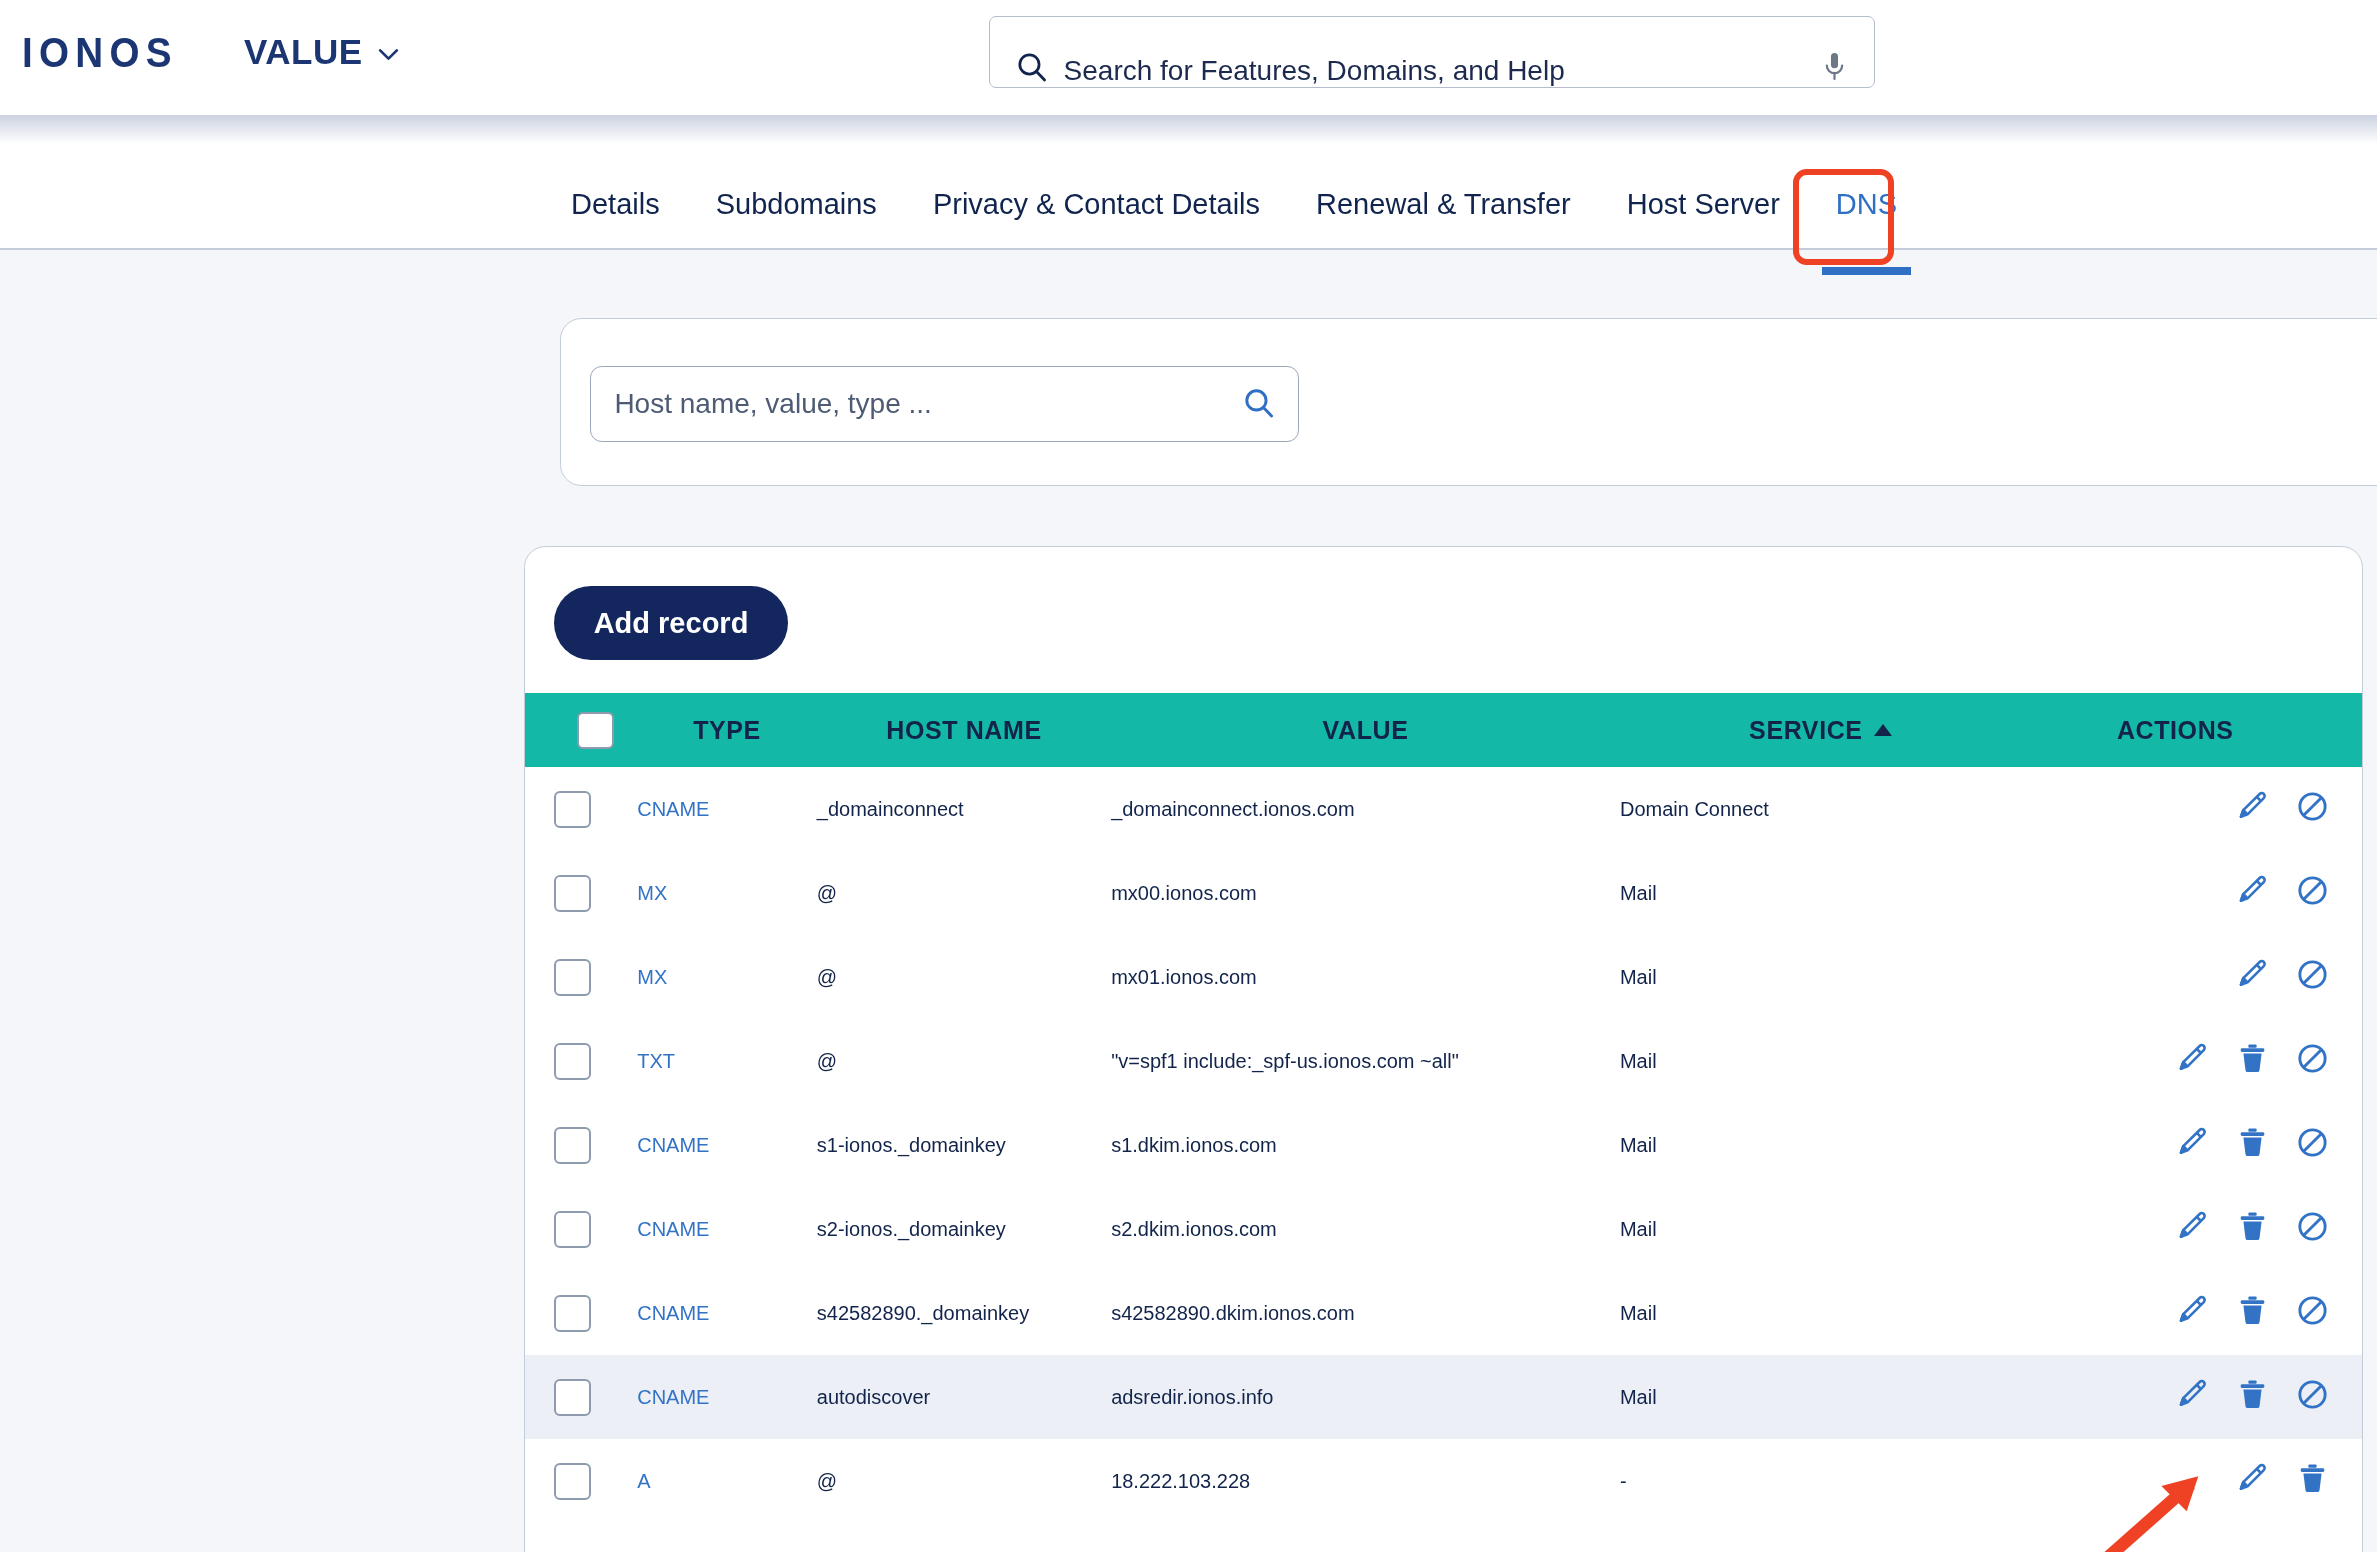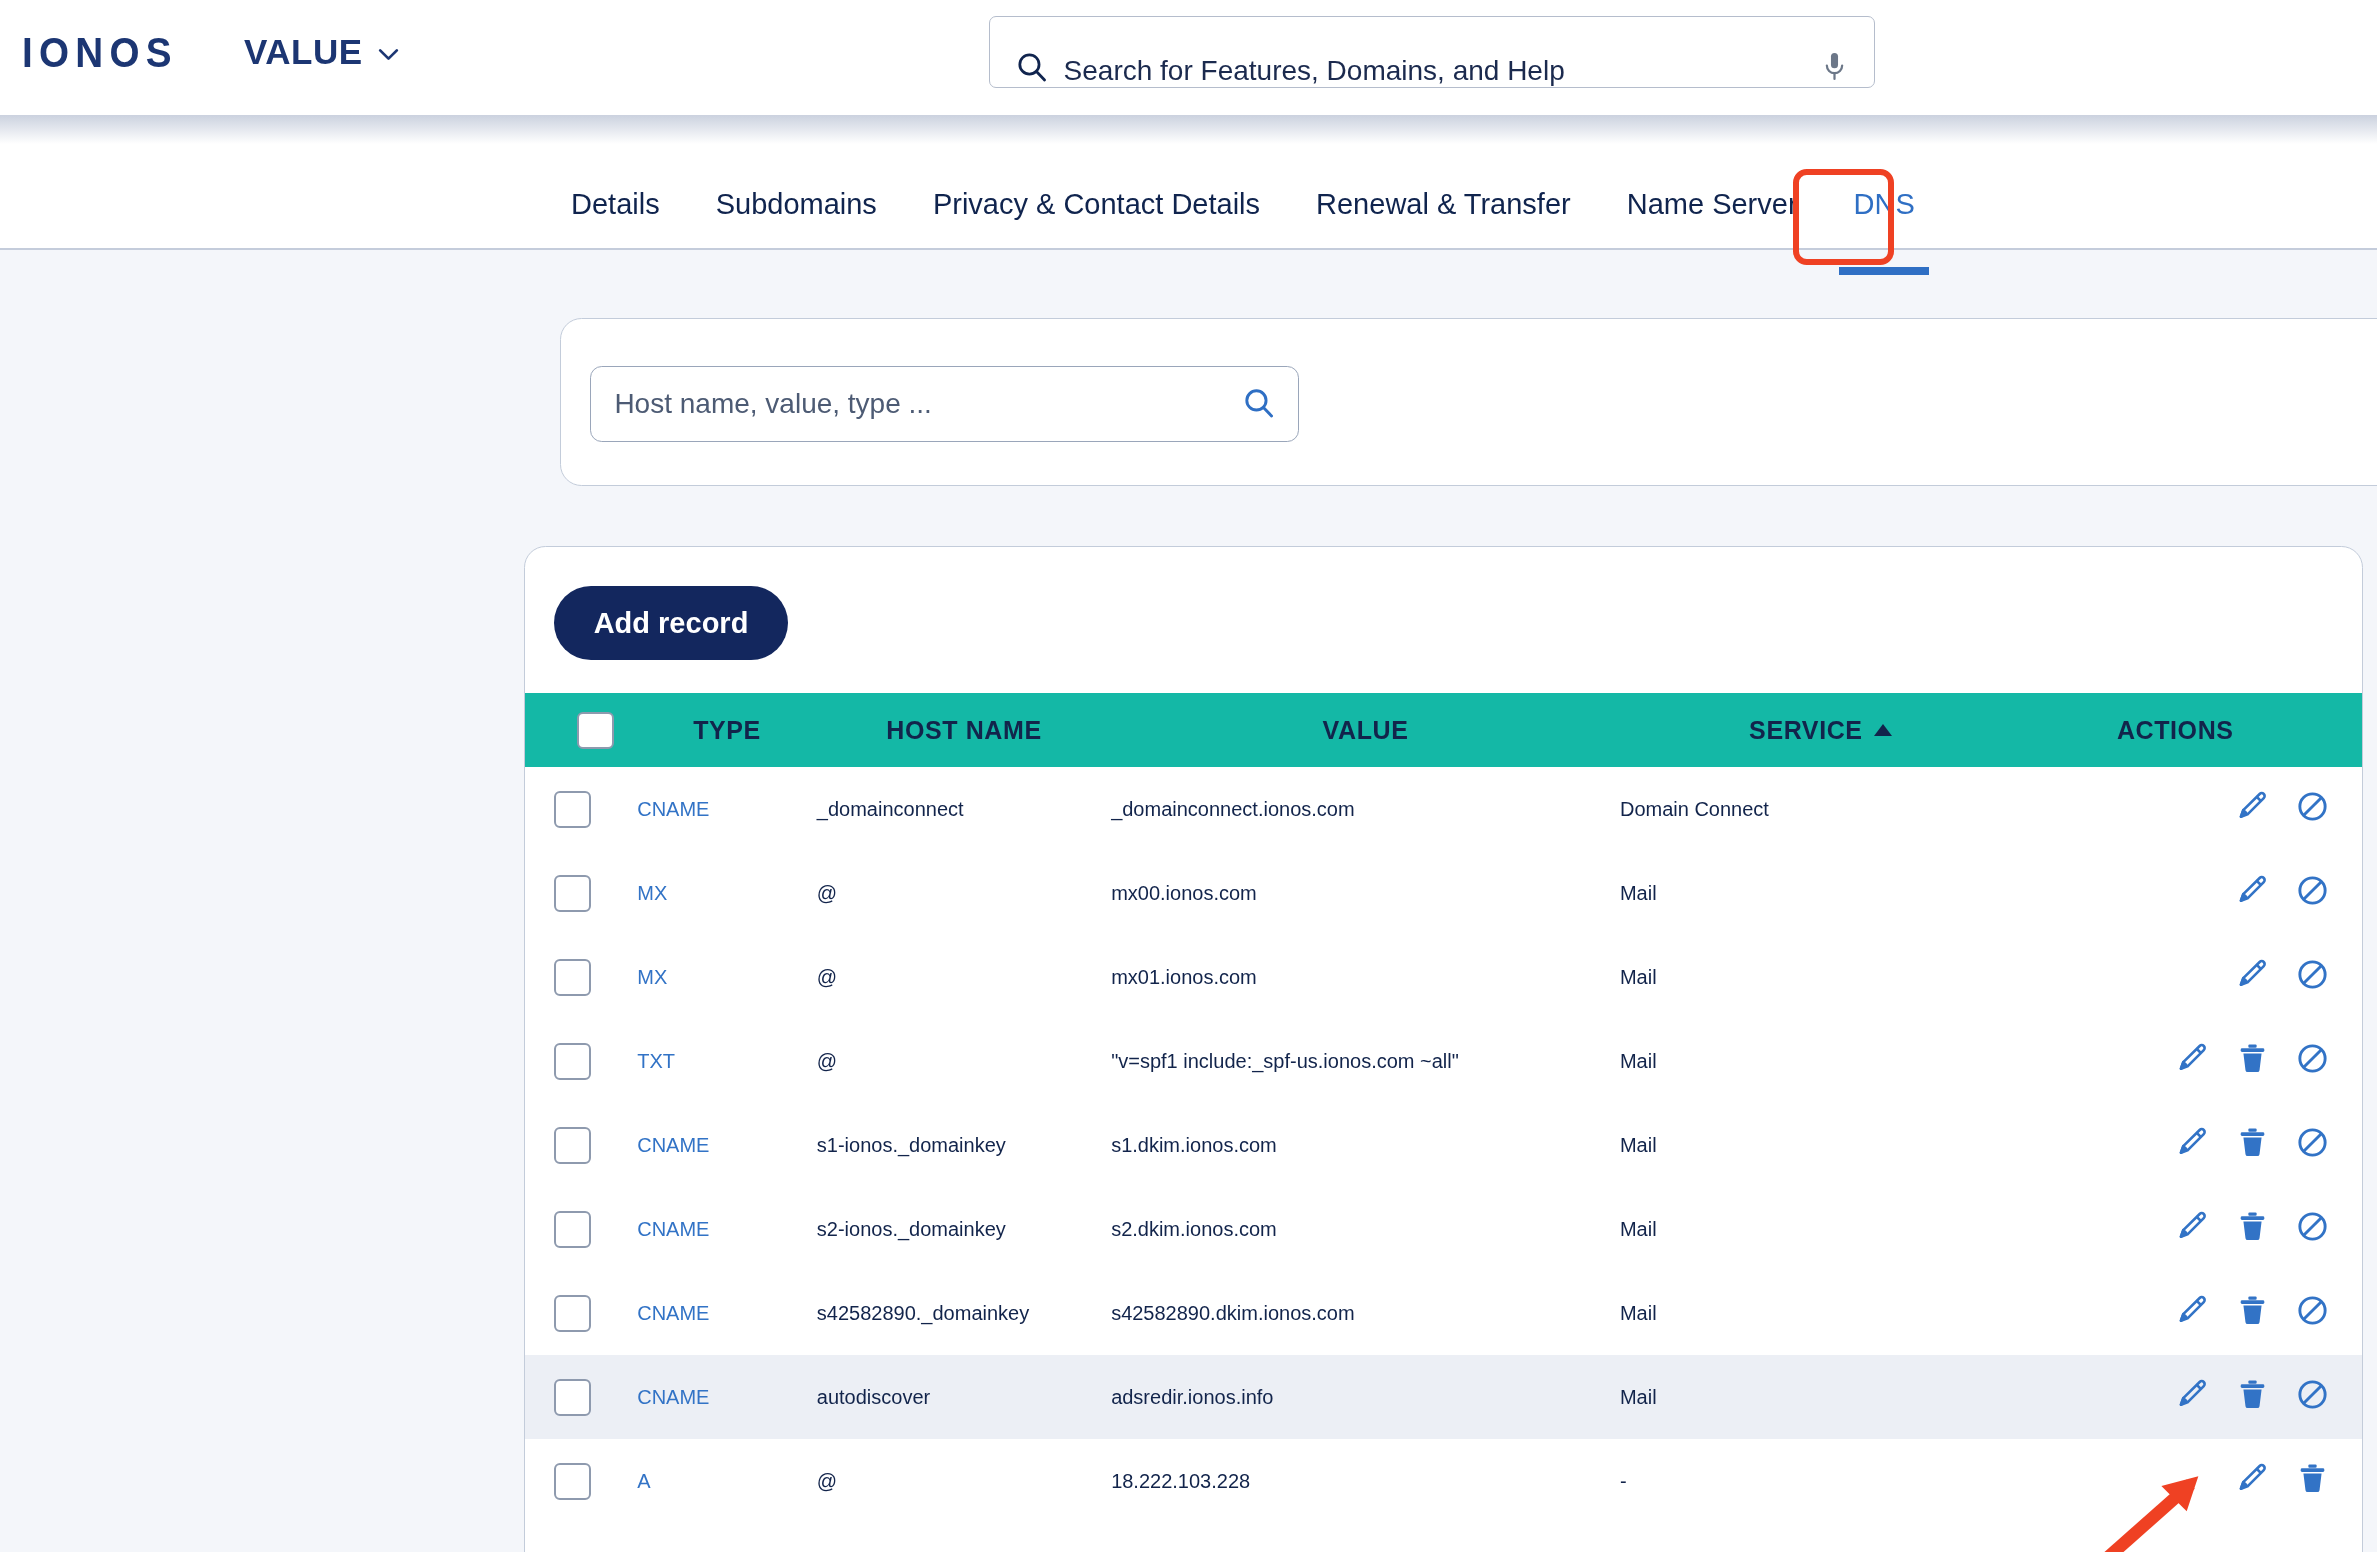--- a/index.html
+++ b/index.html
@@ -294,21 +294,21 @@
   </div>
 </div>
 <div class="header-shadow"></div>
 
 <div class="tabstrip">
   <div class="tabs">
     <div class="tab">Details</div>
     <div class="tab">Subdomains</div>
     <div class="tab">Privacy &amp; Contact Details</div>
     <div class="tab">Renewal &amp; Transfer</div>
-    <div class="tab">Name Server</div>
+    <div class="tab">Host Server</div>
     <div class="tab active">DNS</div>
   </div>
 </div>
 <div class="annot-box"></div>
 
 <div class="page">
 
   <div class="card card-search">
     <div class="dns-search-field">
       <span class="dns-search-placeholder">Host name, value, type ...</span>

